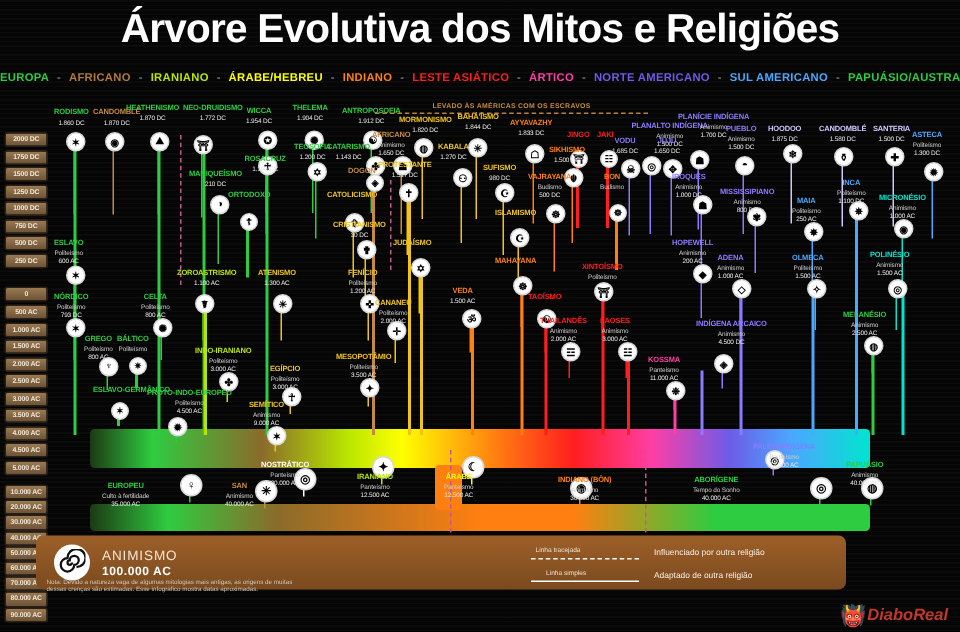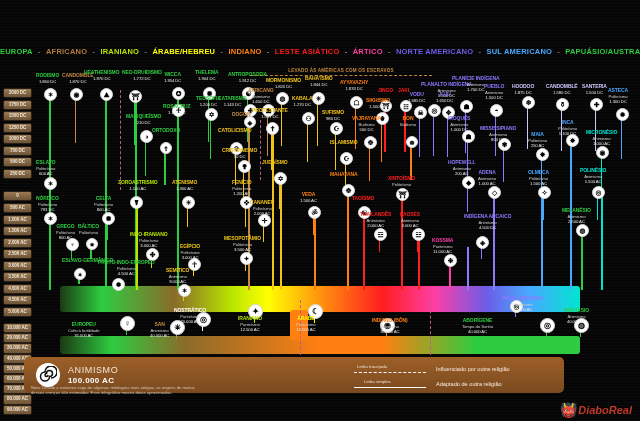--- a/index.html
+++ b/index.html
@@ -61,20 +61,21 @@
   .dev{position:absolute;right:62px;bottom:3px;color:#c0392b;font-size:14px;z-index:9;}
 
   .topband{position:absolute;left:250px;top:68px;width:182px;color:#c78a3e;
            font-size:4.6px;font-weight:bold;text-align:center;letter-spacing:.2px;z-index:7;}
 </style>
 </head>
 <body>
 
 <div id="root">
 
+  <div class="title">Árvore Evolutiva dos Mitos e Religiões</div>
 
   <div class="regions" id="regions"><span class="r" style="color: rgb(46, 204, 64);">EUROPA</span><span class="sep"> - </span><span class="r" style="color: rgb(176, 122, 58);">AFRICANO</span><span class="sep"> - </span><span class="r" style="color: rgb(184, 230, 0);">IRANIANO</span><span class="sep"> - </span><span class="r" style="color: rgb(255, 255, 0);">ÁRABE/HEBREU</span><span class="sep"> - </span><span class="r" style="color: rgb(255, 127, 17);">INDIANO</span><span class="sep"> - </span><span class="r" style="color: rgb(255, 30, 30);">LESTE ASIÁTICO</span><span class="sep"> - </span><span class="r" style="color: rgb(255, 62, 165);">ÁRTICO</span><span class="sep"> - </span><span class="r" style="color: rgb(108, 92, 231);">NORTE AMERICANO</span><span class="sep"> - </span><span class="r" style="color: rgb(74, 168, 255);">SUL AMERICANO</span><span class="sep"> - </span><span class="r" style="color: rgb(46, 204, 64);">PAPUÁSIO/AUSTRALIANO</span></div>
 
   <div id="timeline">
       <div class="tl" style="top: 88px;">2000 DC</div>
       <div class="tl" style="top: 99.5px;">1750 DC</div>
       <div class="tl" style="top: 111px;">1500 DC</div>
       <div class="tl" style="top: 122.5px;">1250 DC</div>
       <div class="tl" style="top: 134px;">1000 DC</div>
       <div class="tl" style="top: 145.5px;">750 DC</div>

